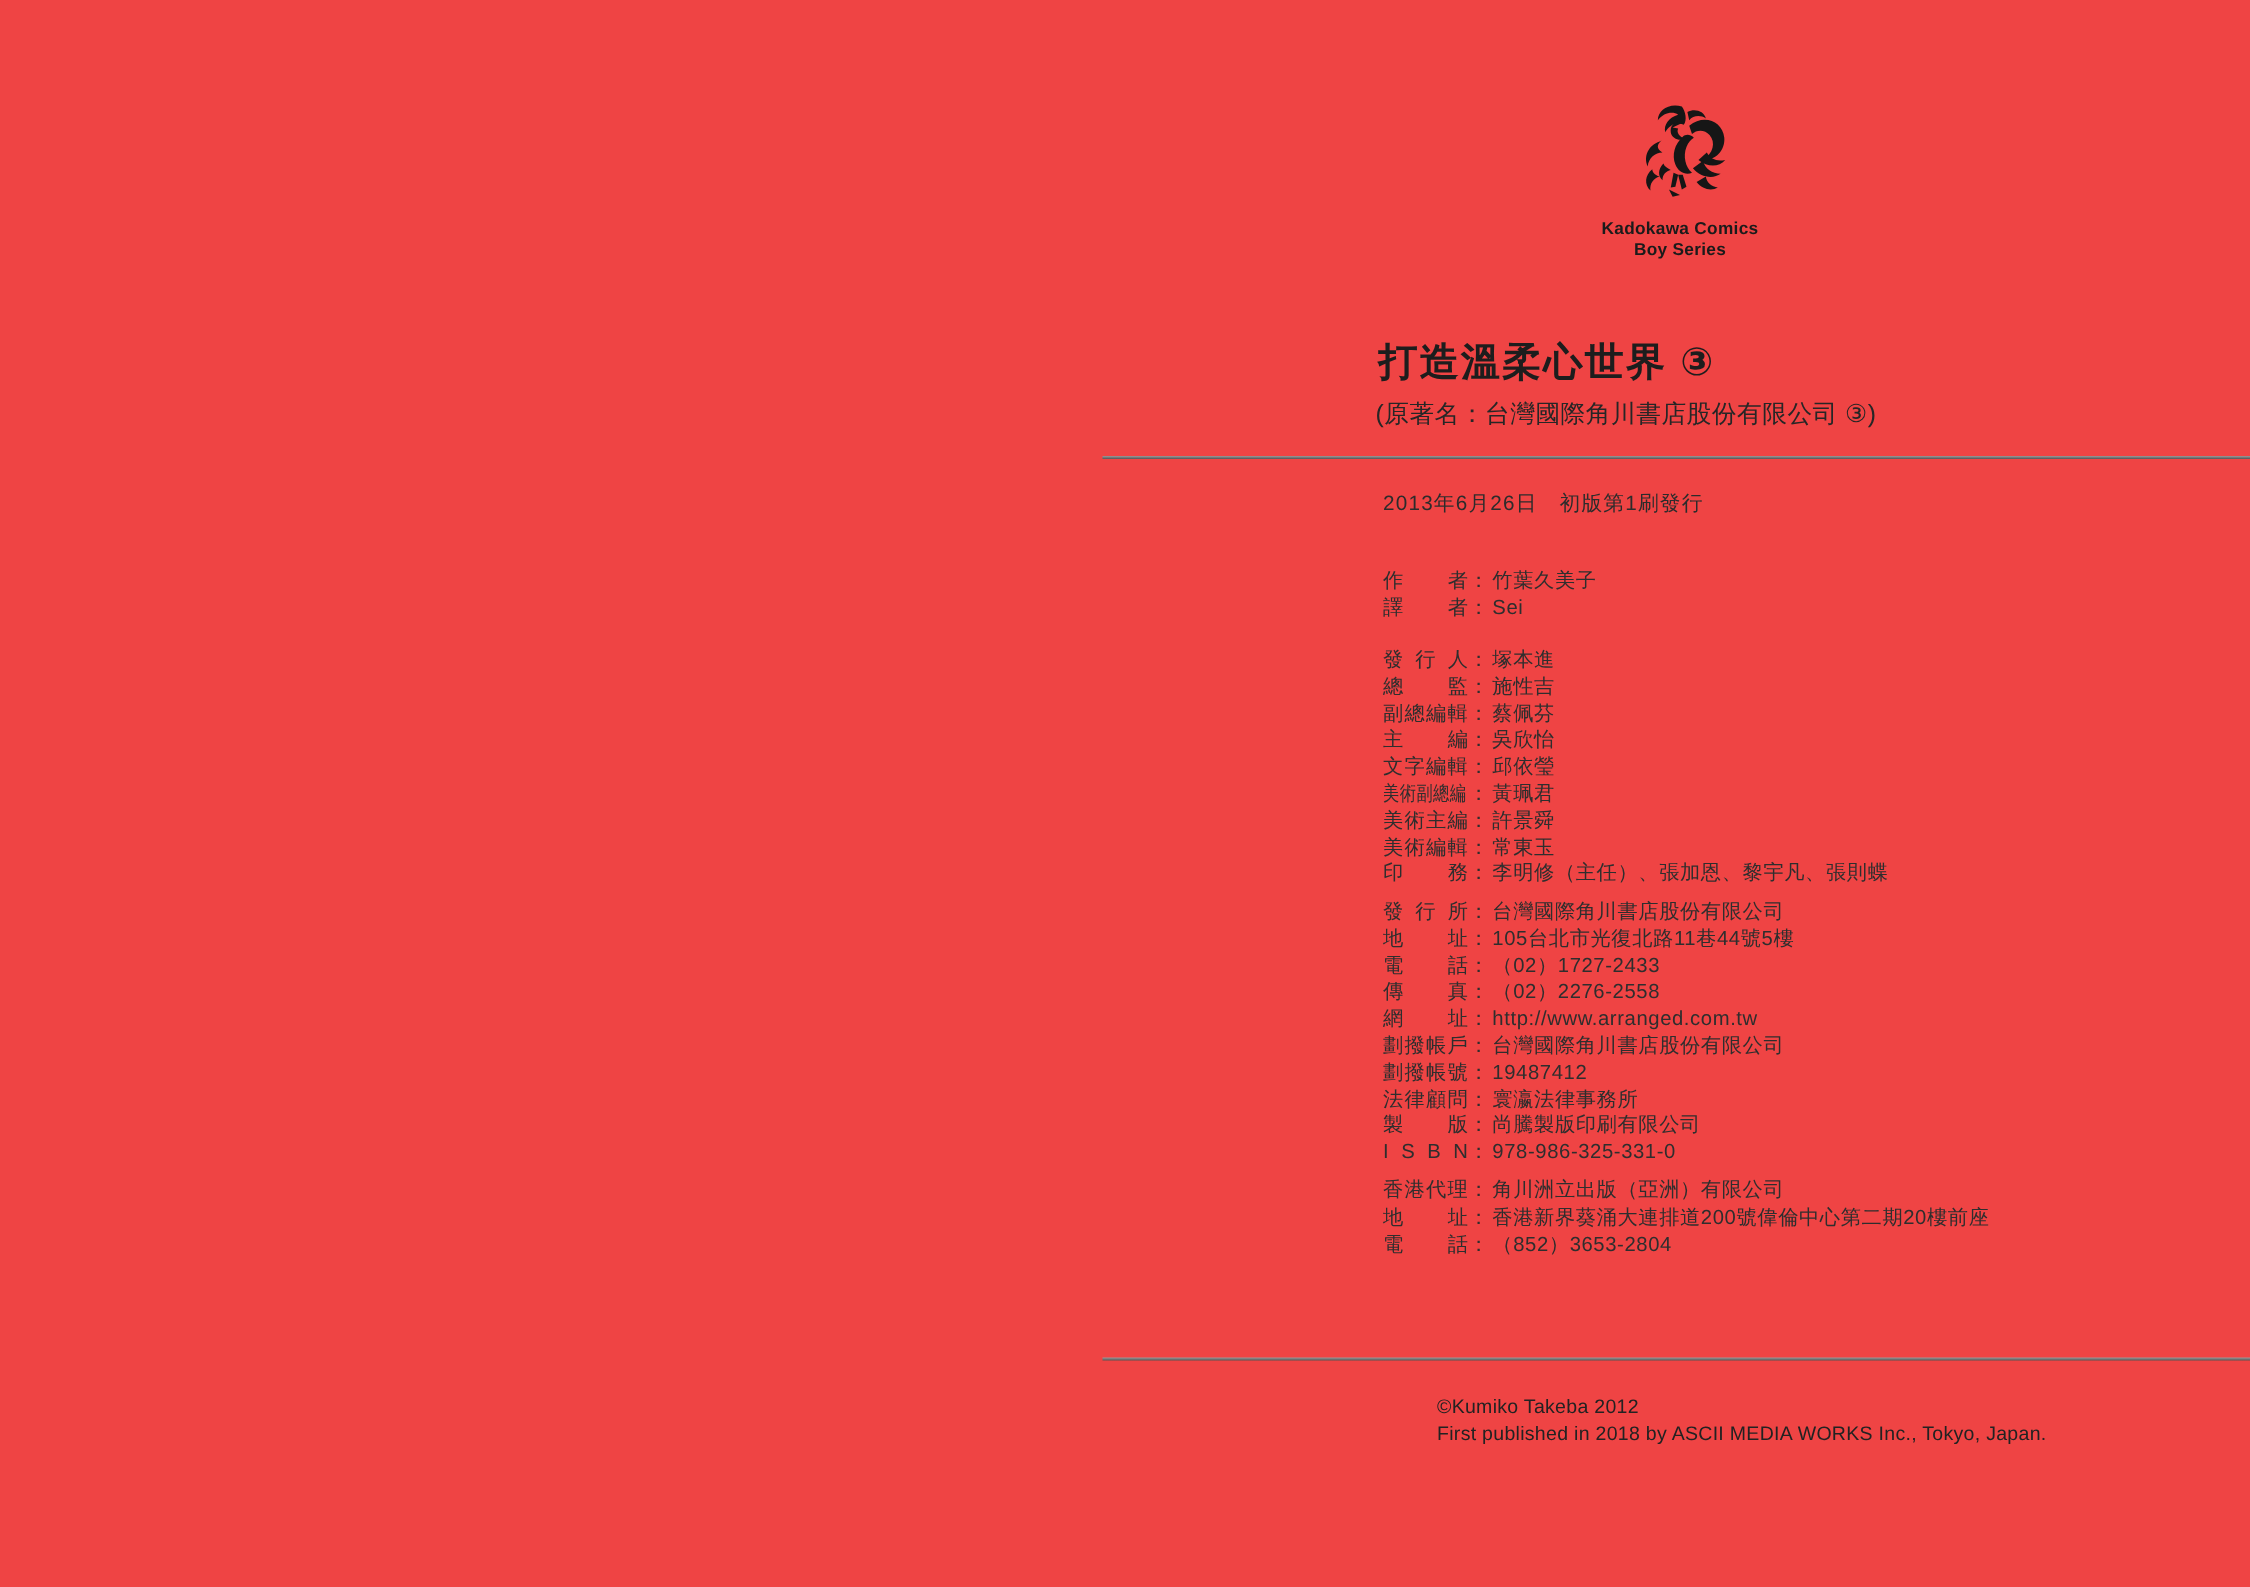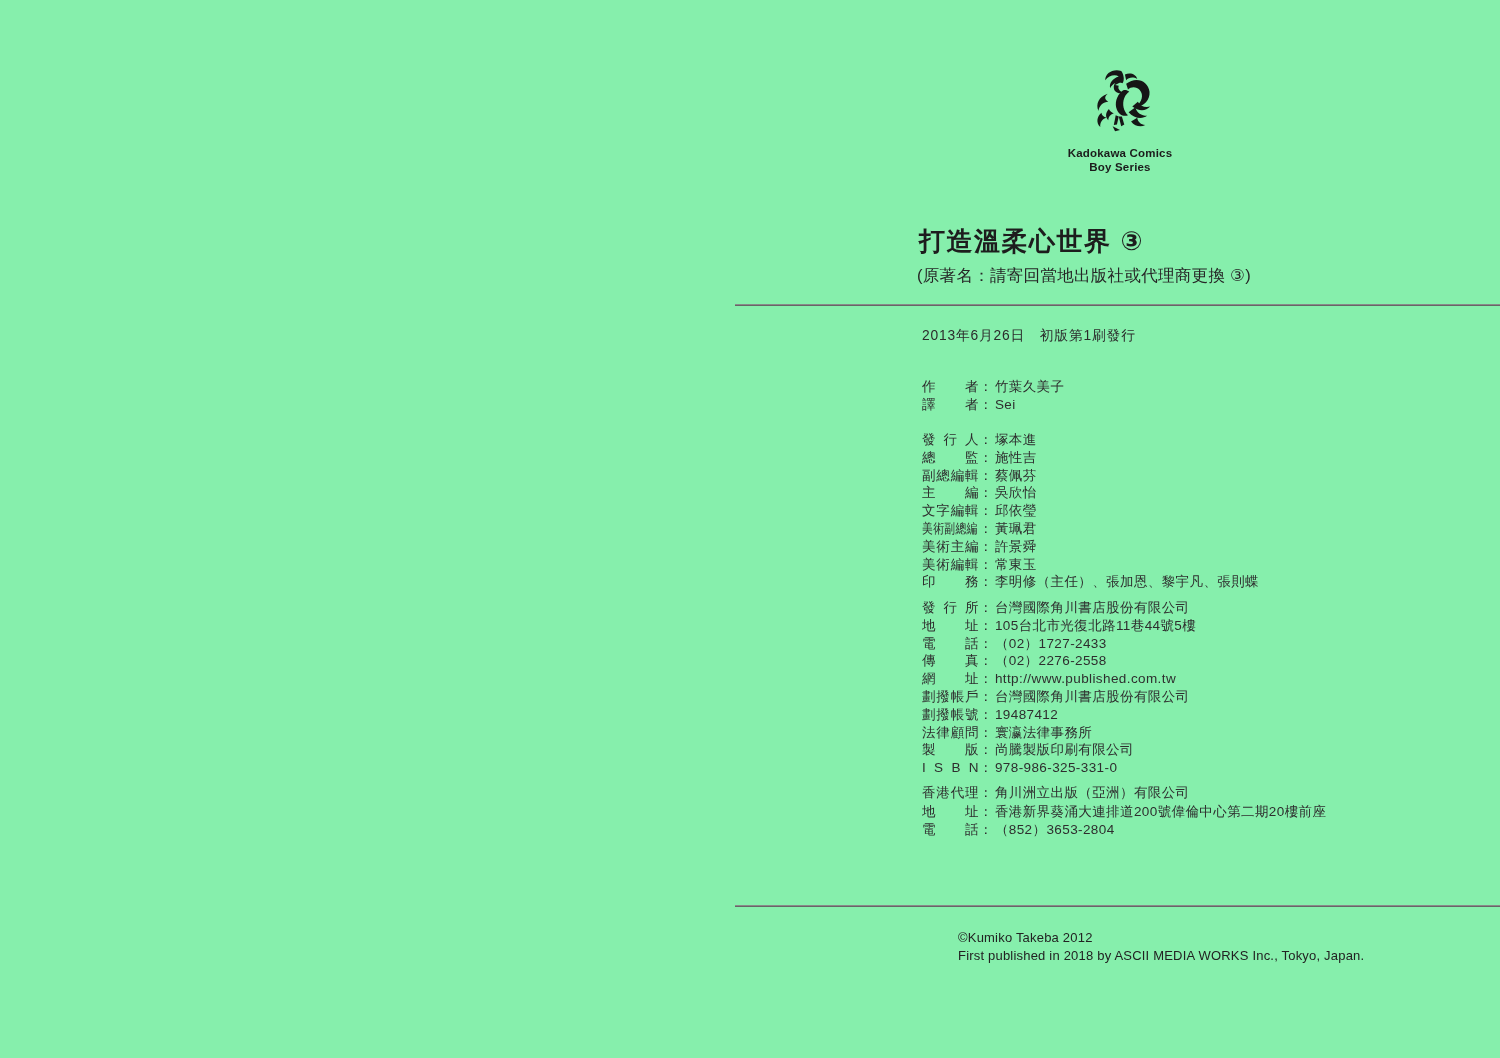--- a/index.html
+++ b/index.html
@@ -4,21 +4,21 @@
 <style>
   html,body{margin:0;padding:0;}
   body{
     width:1500px;height:1058px;
     background:#f6f6f5;
     font-family:"Liberation Sans","DejaVu Sans",sans-serif;
     -webkit-font-smoothing:antialiased;
   }
   .sheet{
     position:relative;width:1500px;height:1058px;
-    background:#86efac;overflow:hidden;color:#2f2f2f;
+    background:#ef4444;overflow:hidden;color:#2f2f2f;
   }
   
   .logo{position:absolute;left:1056px;top:68px;width:128px;text-align:center;}
   .logo svg{display:block;margin:0 auto;}
   .logo-caption{margin-top:3px;font-size:11.5px;font-weight:bold;
     line-height:1.2;color:#1b1b1b;letter-spacing:.2px;}
   
   .title{position:absolute;left:919px;top:224px;margin:0;
     font-size:26px;font-weight:bold;letter-spacing:1.5px;color:#1d1d1d;white-space:nowrap;}
   .subtitle{position:absolute;left:917px;top:265px;
@@ -83,21 +83,21 @@
         <path d="M40 94 L52 100 L44 102 Z"></path>
       </g>
     </svg>
     <div class="logo-caption">
       <div>Kadokawa Comics</div>
       <div>Boy Series</div>
     </div>
   </div>
 
   <h1 class="title">打造溫柔心世界 ③</h1>
-  <div class="subtitle">(原著名：請寄回當地出版社或代理商更換 ③)</div>
+  <div class="subtitle">(原著名：台灣國際角川書店股份有限公司 ③)</div>
 
   <div class="rule rule-top"></div>
 
   <div class="edition">2013年6月26日　初版第1刷發行</div>
 
   <div class="credits g-author">
       <div class="credit-row">
         <span class="jlabel">
           <span>作</span>
           <span>者</span>
@@ -233,21 +233,21 @@
         </span>
         <span class="colon">：</span>
         <span class="credit-value">（02）2276-2558</span>
       </div>
       <div class="credit-row">
         <span class="jlabel">
           <span>網</span>
           <span>址</span>
         </span>
         <span class="colon">：</span>
-        <span class="credit-value">http://www.published.com.tw</span>
+        <span class="credit-value">http://www.arranged.com.tw</span>
       </div>
       <div class="credit-row">
         <span class="jlabel">
           <span>劃</span>
           <span>撥</span>
           <span>帳</span>
           <span>戶</span>
         </span>
         <span class="colon">：</span>
         <span class="credit-value">台灣國際角川書店股份有限公司</span>

